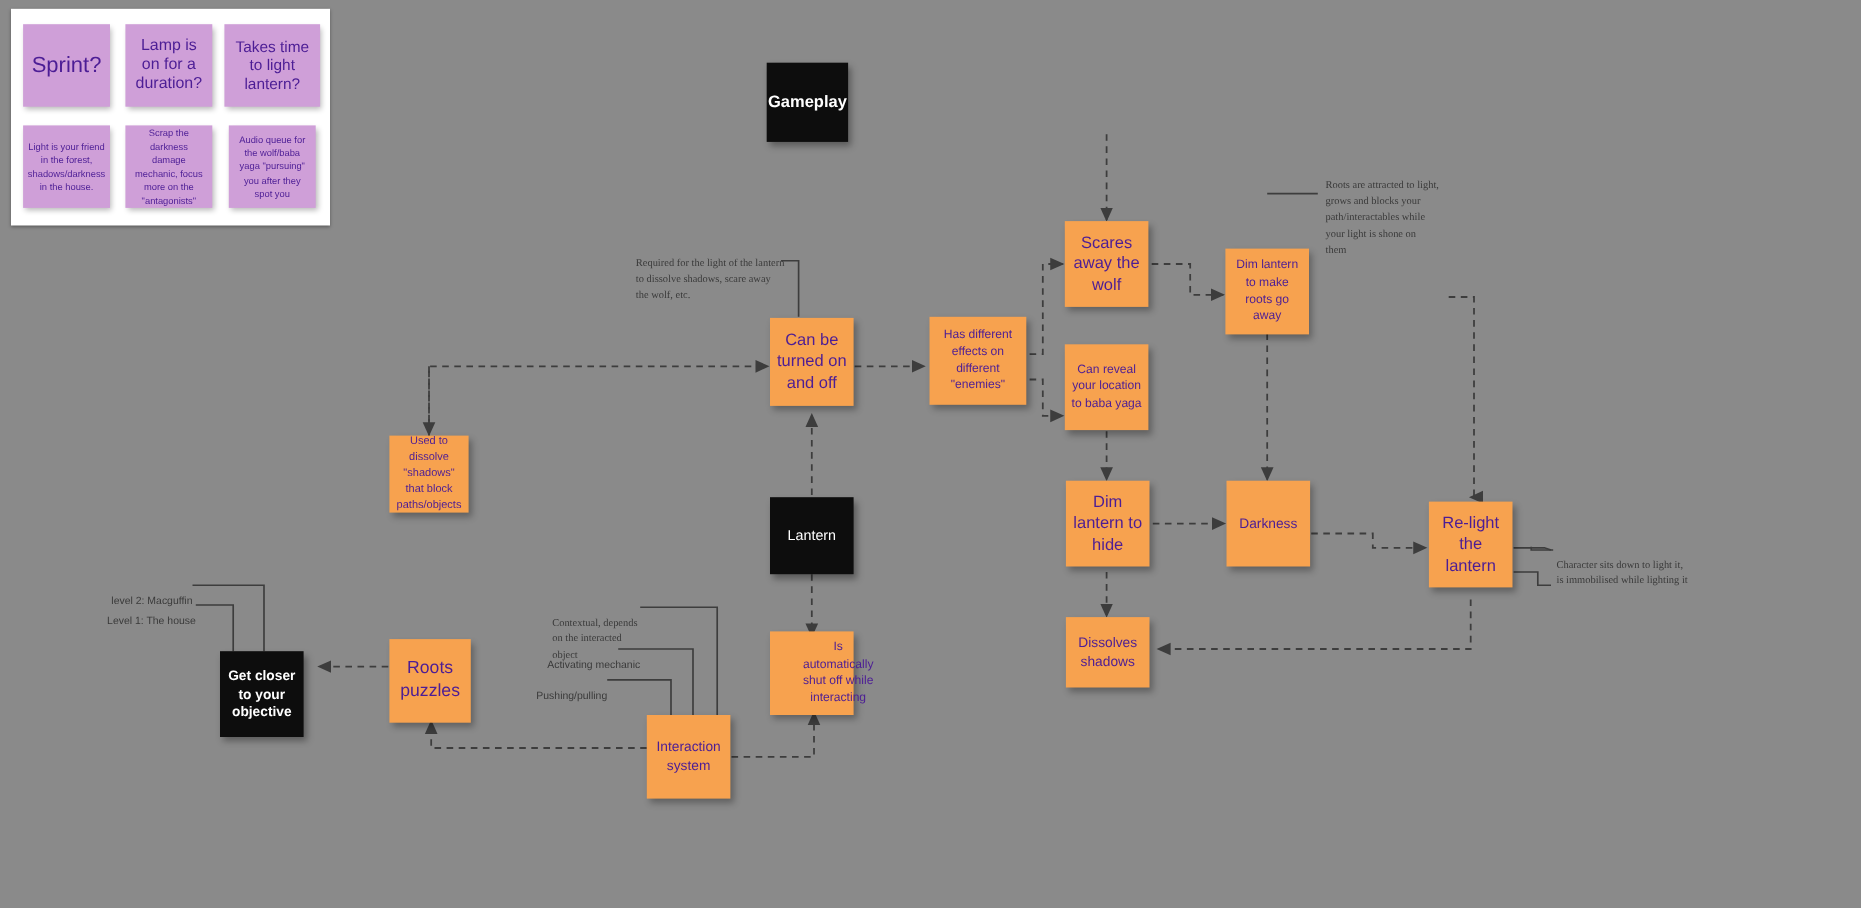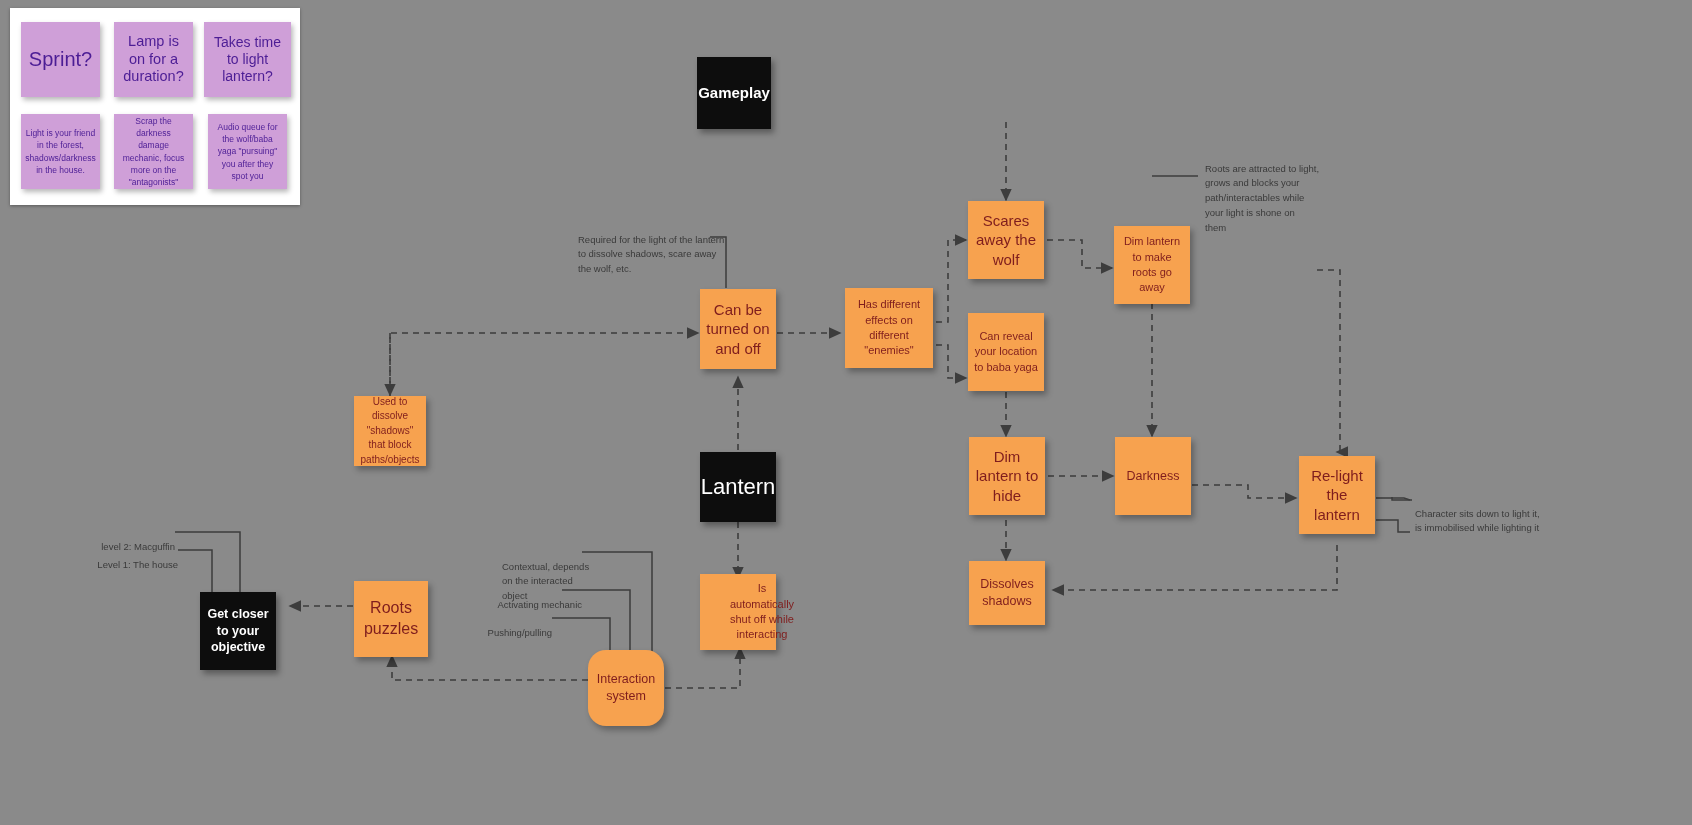--- a/index.html
+++ b/index.html
@@ -29,49 +29,49 @@
   }
   .note.big{font-size:20px;line-height:1.22;padding:4px 6px;}
   .note.small{font-size:8.5px;line-height:1.45;padding:4px 7px;}
 
   
   .node{
     position:absolute;
     box-sizing:border-box;
     display:flex;align-items:center;justify-content:center;
     text-align:center;
-    color:#7f1d1d;
+    color:#4c1d95;
   }
   .node.orange{
     background:#f7a24f;
     box-shadow:3px 4px 6px rgba(0,0,0,.30);
   }
   .node.black{
     background:#0d0d0d;
     color:#ffffff;
     box-shadow:3px 4px 6px rgba(0,0,0,.35);
   }
   .node .lbl{display:block;padding:2px 5px;}
-  .f18{font-size:22px;line-height:1.30;}
+  .f18{font-size:13px;line-height:1.30;}
   .f16{font-size:16px;line-height:1.30;}
   .f15{font-size:15px;line-height:1.28;}
   .f13{font-size:12.5px;line-height:1.34;}
   .f11{font-size:11px;line-height:1.40;}
   .f10{font-size:10px;line-height:1.45;}
 
   
   .anno{
     position:absolute;
     color:#3a3a3a;
     font-size:9.5px;
     line-height:1.55;
     white-space:pre-line;
   }
   .anno.r{text-align:right;}
-  .anno.l{text-align:left;}
+  .anno.l{text-align:left;font-family:Liberation Serif, serif;}
 
   svg.links{position:absolute;left:0;top:0;width:1692px;height:825px;pointer-events:none;}
 </style>
 </head>
 <body>
 
 <div id="canvas">
 
   <svg class="links" xmlns="http://www.w3.org/2000/svg">
     <defs>
@@ -208,21 +208,21 @@
   </div>
 
   <div class="node orange" style="left:700px;top:574px;width:76px;height:76px;padding-left:48px;">
     <span class="lbl f11">Is automatically shut off while interacting</span>
   </div>
 
   <div class="node orange" style="left:354px;top:581px;width:74px;height:76px;">
     <span class="lbl f16">Roots puzzles</span>
   </div>
 
-  <div class="node orange" style="left:588px;top:650px;width:76px;height:76px;border-radius:18px;">
+  <div class="node orange" style="left:588px;top:650px;width:76px;height:76px;">
     <span class="lbl f13">Interaction system</span>
   </div>
 
   <div class="anno l" style="left:578px;top:218px;width:150px;">
     <span>Required for the light of the lantern
 to dissolve shadows, scare away
 the wolf, etc.</span>
   </div>
 
   <div class="anno l" style="left:1205px;top:147px;width:125px;">

